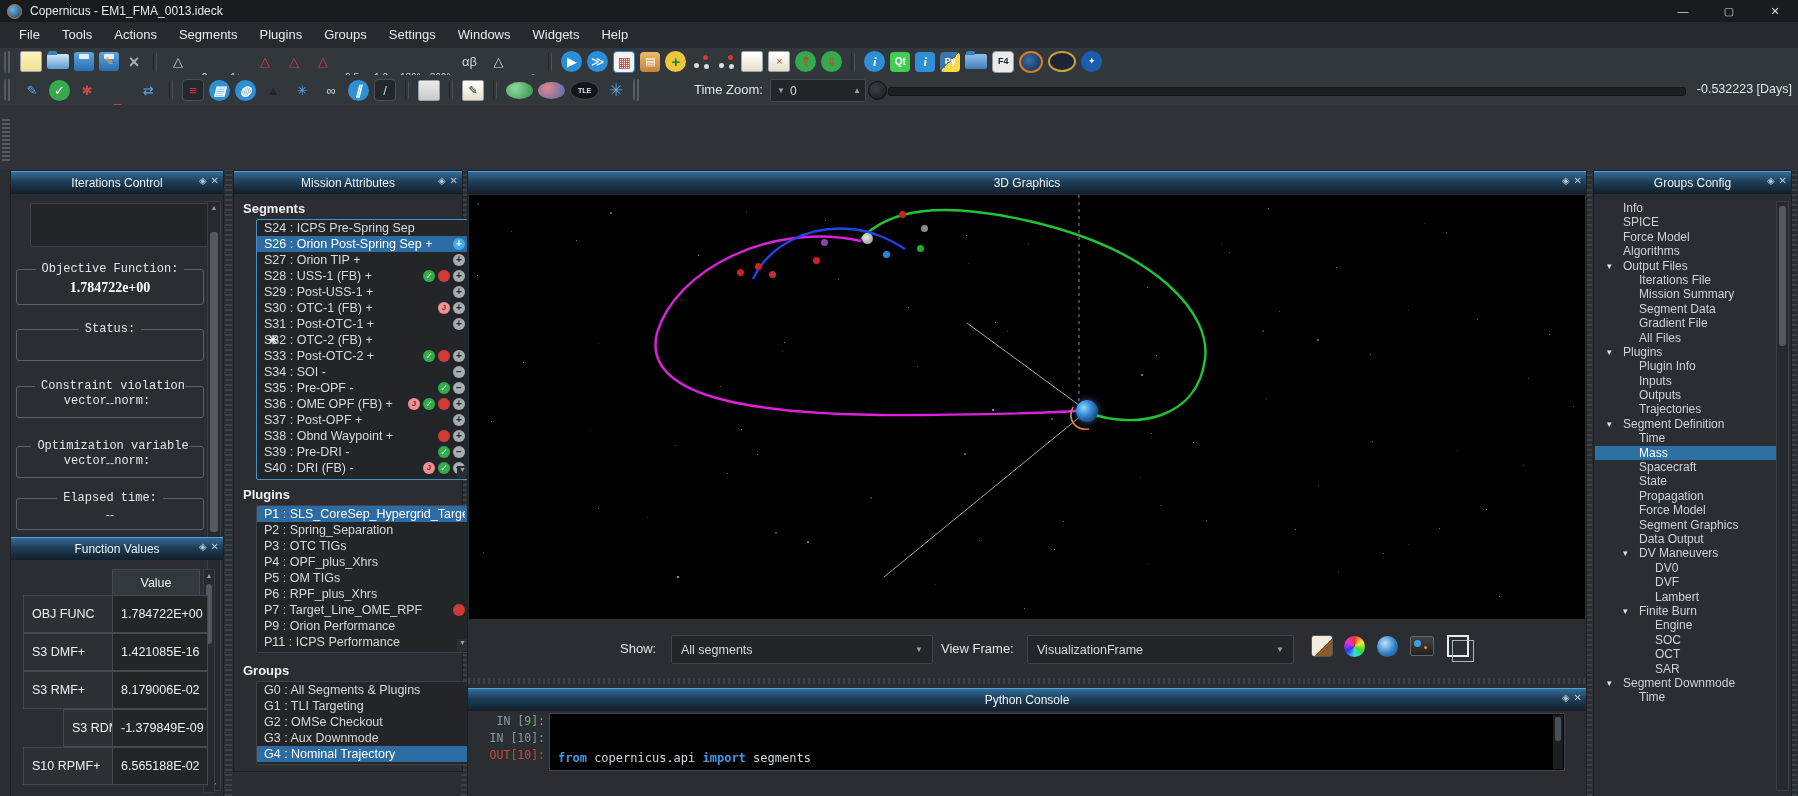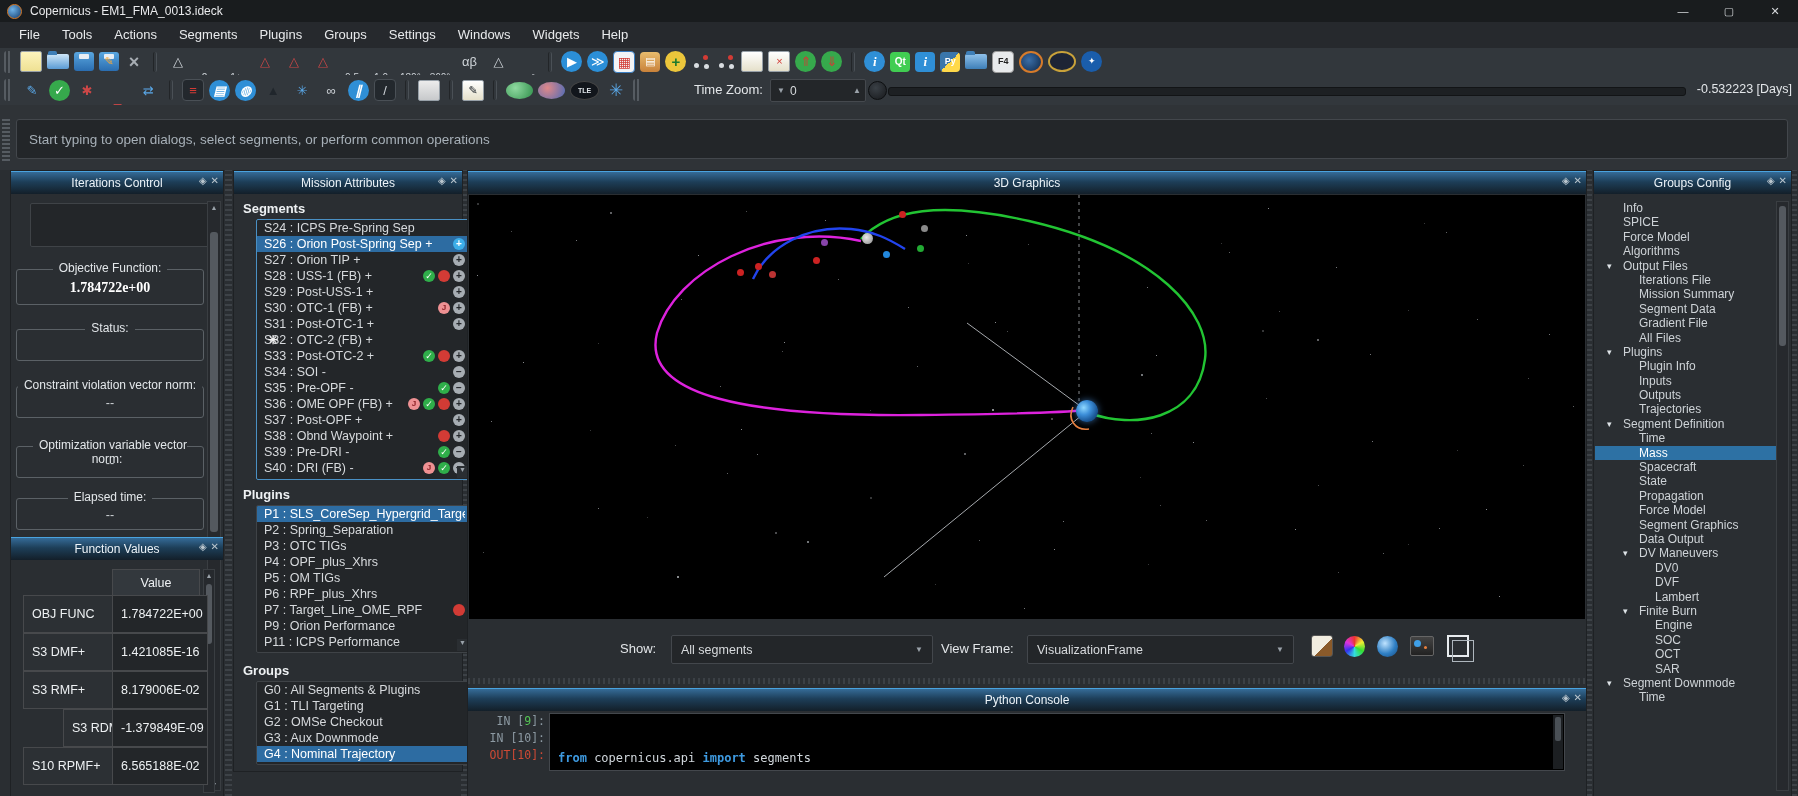--- a/index.html
+++ b/index.html
@@ -76,21 +76,21 @@
   .searchinput{position:absolute;left:16px;right:10px;top:14px;height:38px;background:#232629;border:1px solid #43474c;border-radius:3px;color:#a7b0b8;font-size:13.5px;padding:0 12px;font-family:"Liberation Sans",sans-serif;}
   .searchinput::placeholder{color:#a7b0b8;opacity:1;}
   
   .panel{position:absolute;top:170px;background:#2a2e32;border:1px solid #1e2124;}
   .phead{position:absolute;left:0;right:0;top:0;height:22px;background:linear-gradient(180deg,#356b97 0%,#1d3e58 45%,#131f29 100%);border-top:1px solid #4aa3df;color:#ecf3f8;font-size:12px;display:flex;align-items:center;justify-content:center;}
   .phicons{position:absolute;right:4px;top:4px;display:flex;gap:4px;color:#b9c5cd;font-size:10px;line-height:1;}
   .colhandle{position:absolute;top:170px;bottom:0;width:7px;background:repeating-linear-gradient(0deg,#4c5258 0 2px,transparent 2px 5px);opacity:.55;}
   
   .grp{position:absolute;left:5px;width:186px;border:1px solid #5b6166;border-radius:3px;}
   .glabel{position:absolute;top:-9px;left:0;right:0;text-align:center;font-size:12px;color:#e3e7ea;}
-  .glabel .gtx{background:#2a2e32;padding:0 6px;}
+  .glabel .gtx{background:#2a2e32;padding:0 6px;font-family:Liberation Mono, monospace;}
   .gval{position:absolute;left:0;right:0;top:50%;transform:translateY(-42%);text-align:center;font-size:12.5px;color:#cfd4d8;}
   .gval.bold{font-weight:bold;font-size:14px;color:#fff;font-family:"Liberation Serif",serif;}
   
   .vsb{position:absolute;width:12px;background:#26292d;border:1px solid #3a3e42;}
   .vsb .sbarrow{position:absolute;left:0;right:0;text-align:center;font-size:7px;color:#9aa2a9;}
   .vsb .thumb{position:absolute;left:2px;right:2px;background:#54595f;border-radius:3px;}
   
   .blabel{position:absolute;font-size:13px;font-weight:bold;color:#eef1f3;}
   .listbox{position:absolute;background:#232629;border:1px solid #3f4347;border-radius:2px;overflow:hidden;margin-left:14px;}
   .lrow{height:16px;display:flex;align-items:center;padding:0 4px 0 7px;font-size:12.5px;color:#d7dadd;white-space:nowrap;}
@@ -389,21 +389,20 @@
       <span class="tz-val">0</span>
       <span class="tz-up">▲</span>
     </div>
     <div class="tz-groove"></div>
     <div class="tz-handle"></div>
     <span class="tz-readout">-0.532223 [Days]</span>
   </div>
 
   <div class="searchrow">
     <div class="vdots"></div>
-    <input class="searchinput" placeholder="Start typing to open dialogs, select segments, or perform common operations" style="">
   </div>
 
   <div class="colhandle" style="left:225px;"></div>
   <div class="colhandle" style="left:461px;"></div>
   <div class="colhandle" style="left:1585px;"></div>
   <div class="colhandle" style="left:1790px;"></div>
 
   <div class="panel" style="left:10px;width:212px;height:626px;">
     <div class="phead">
       <span>Iterations Control</span>

